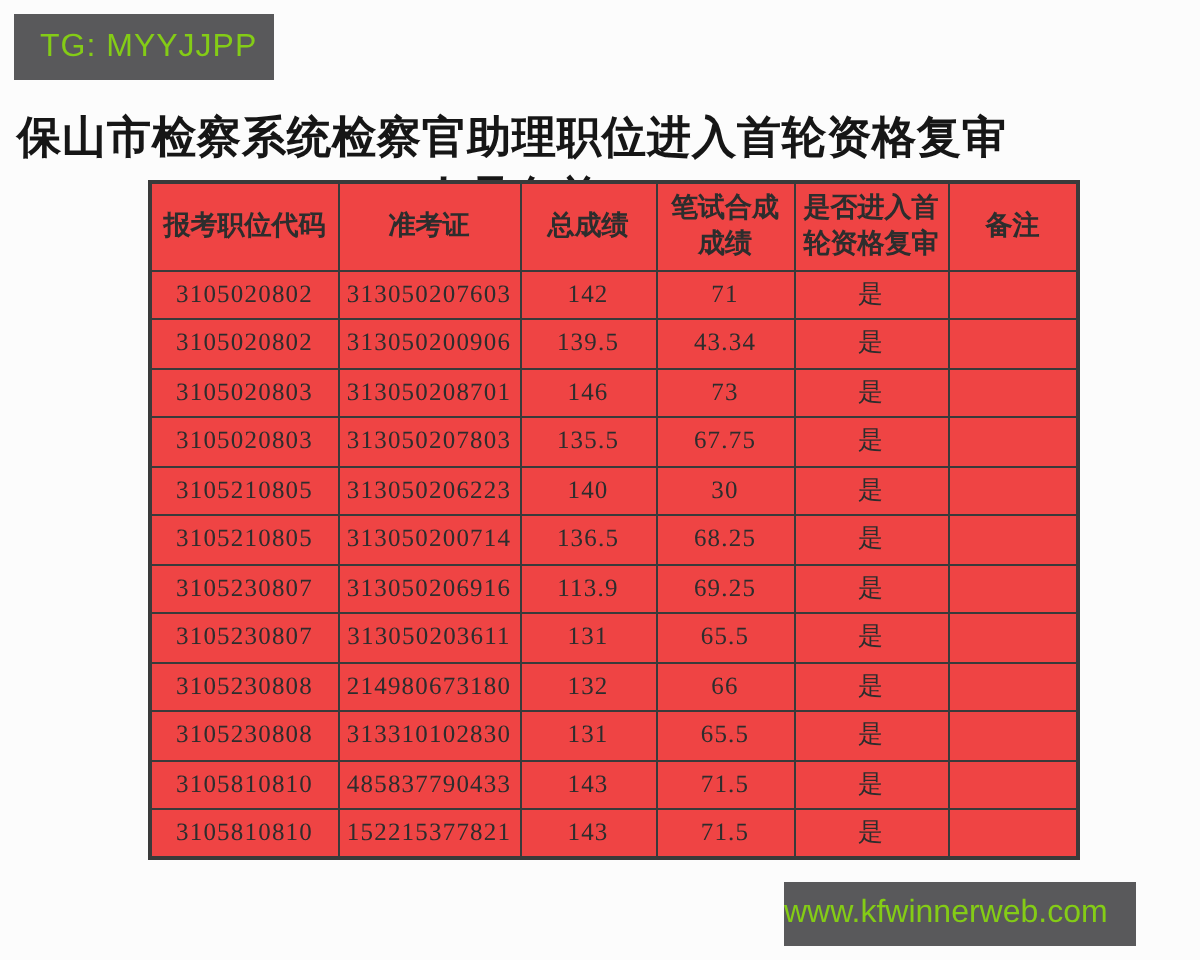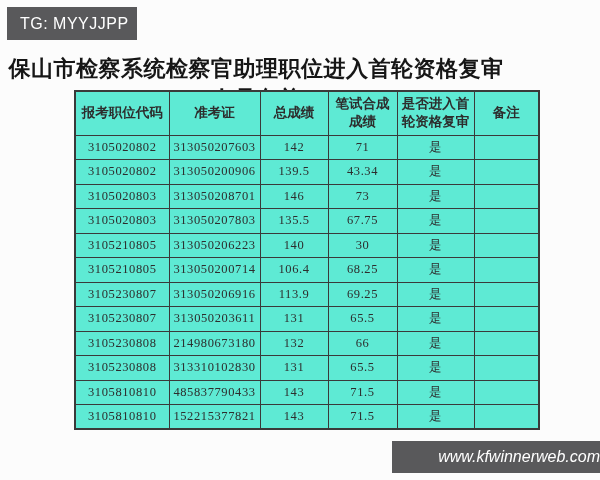--- a/index.html
+++ b/index.html
@@ -6,57 +6,56 @@
   html, body { width: 600px; height: 480px; }
   body {
     position: relative;
     background: #fcfcfc;
     font-family: "Liberation Serif", serif;
     overflow: hidden;
   }
   .banner {
     position: absolute;
     background: #59595b;
-    color: #ffffff;
+    color: #84cc16;
     font-family: "Liberation Sans", sans-serif;
     display: flex;
     align-items: center;
   }
   .banner-top {
     left: 7px; top: 7px;
     width: 130px; height: 33px;
     padding-left: 13px;
     font-size: 16px;
     letter-spacing: 0.5px;
   }
   .banner-bottom {
     left: 392px; top: 441px;
-    width: 208px; height: 32px;
-    justify-content: flex-end;
+    width: 176px; height: 32px;
+    justify-content: flex-start;
     font-size: 16px;
-    font-style: italic;
   }
   .doc-title {
     position: absolute;
     top: 54px; left: 0;
     width: 512px;
     text-align: center;
     font-size: 22px;
     font-weight: bold;
     color: #161616;
     letter-spacing: 0.5px;
   }
   table.results {
     position: absolute;
     left: 74px; top: 90px;
     width: 464px;
     border-collapse: collapse;
     table-layout: fixed;
     border: 2px solid #3a3a3a;
-    background: #5eead4;
+    background: #ef4444;
   }
   .results th, .results td {
     border: 1.5px solid #3a3a3a;
     text-align: center;
     vertical-align: middle;
     color: #2d2d2d;
     overflow: hidden;
   }
   .results th {
     height: 44px;
@@ -138,21 +137,21 @@
     <td>3105210805</td>
     <td>313050206223</td>
     <td>140</td>
     <td>30</td>
     <td>是</td>
     <td></td>
   </tr>
       <tr>
     <td>3105210805</td>
     <td>313050200714</td>
-    <td>106.4</td>
+    <td>136.5</td>
     <td>68.25</td>
     <td>是</td>
     <td></td>
   </tr>
       <tr>
     <td>3105230807</td>
     <td>313050206916</td>
     <td>113.9</td>
     <td>69.25</td>
     <td>是</td>

